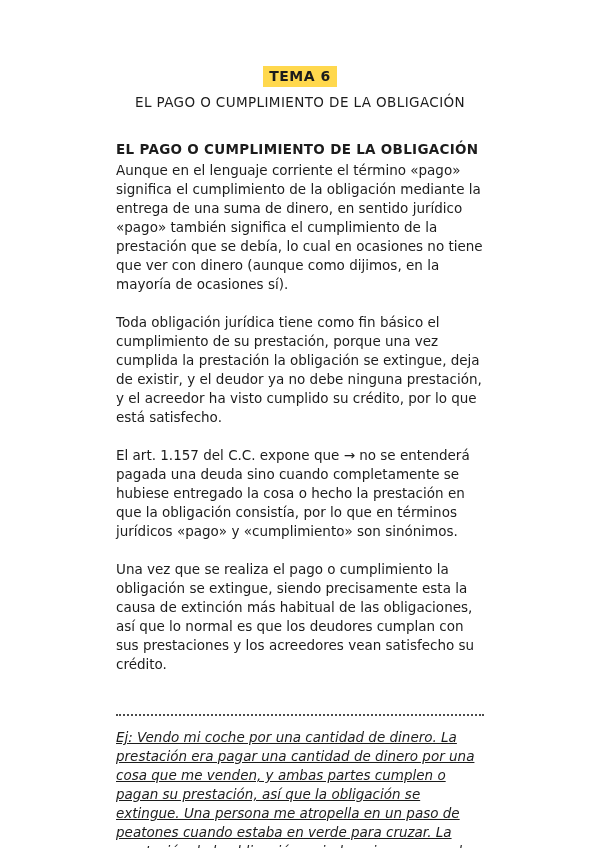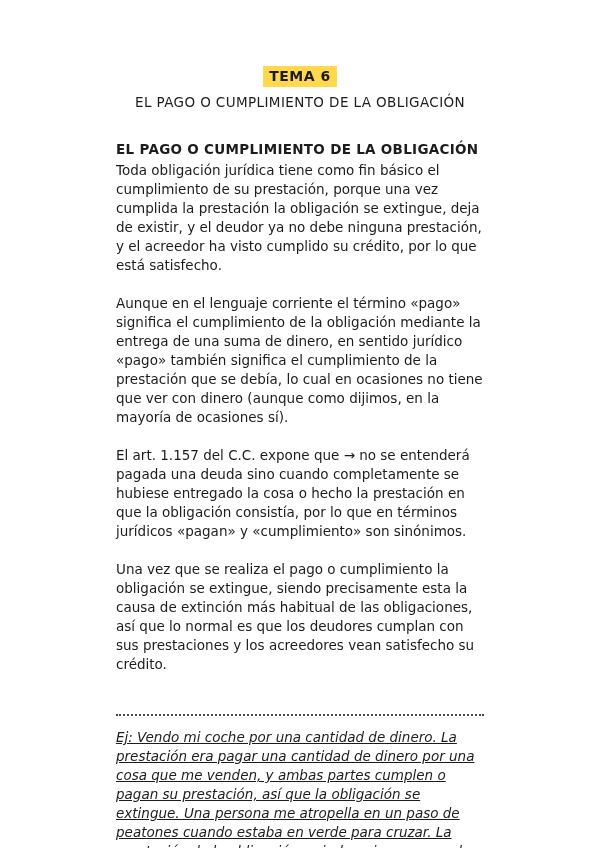--- a/index.html
+++ b/index.html
@@ -75,26 +75,26 @@
 <div class="page">
 
   <div class="title-row">
     <span class="title-highlight">TEMA 6</span>
   </div>
 
   <div class="subtitle">EL PAGO O CUMPLIMIENTO DE LA OBLIGACIÓN</div>
 
   <div class="heading">EL PAGO O CUMPLIMIENTO DE LA OBLIGACIÓN</div>
 
+  <p>Aunque en el lenguaje corriente el término «pago» significa el cumplimiento de la obligación mediante la entrega de una suma de dinero, en sentido jurídico «pago» también significa el cumplimiento de la prestación que se debía, lo cual en ocasiones no tiene que ver con dinero (aunque como dijimos, en la mayoría de ocasiones sí).</p>
+
   <p>Toda obligación jurídica tiene como fin básico el cumplimiento de su prestación, porque una vez cumplida la prestación la obligación se extingue, deja de existir, y el deudor ya no debe ninguna prestación, y el acreedor ha visto cumplido su crédito, por lo que está satisfecho.</p>
 
-  <p>Aunque en el lenguaje corriente el término «pago» significa el cumplimiento de la obligación mediante la entrega de una suma de dinero, en sentido jurídico «pago» también significa el cumplimiento de la prestación que se debía, lo cual en ocasiones no tiene que ver con dinero (aunque como dijimos, en la mayoría de ocasiones sí).</p>
-
   <p>
-    <span>El </span><span class="citation">art. 1.157 del C.C.</span><span> expone que → no se entenderá pagada una deuda sino cuando completamente se hubiese entregado la cosa o hecho la prestación en que la obligación consistía, por lo que en términos jurídicos «pagan» y «cumplimiento» son sinónimos.</span>
+    <span>El </span><span class="citation">art. 1.157 del C.C.</span><span> expone que → no se entenderá pagada una deuda sino cuando completamente se hubiese entregado la cosa o hecho la prestación en que la obligación consistía, por lo que en términos jurídicos «pago» y «cumplimiento» son sinónimos.</span>
   </p>
 
   <p class="tight">Una vez que se realiza el pago o cumplimiento la obligación se extingue, siendo precisamente esta la causa de extinción más habitual de las obligaciones, así que lo normal es que los deudores cumplan con sus prestaciones y los acreedores vean satisfecho su crédito.</p>
 
   <hr class="divider top">
 
   <p class="example">Ej: Vendo mi coche por una cantidad de dinero. La prestación era pagar una cantidad de dinero por una cosa que me venden, y ambas partes cumplen o pagan su prestación, así que la obligación se extingue. Una persona me atropella en un paso de peatones cuando estaba en verde para cruzar. La prestación de la obligación es indemnizarme por el daño que se me ha causado, así que cuando se me pague dinero por las lesiones creadas el deudor (conductor-seguro) habrá cumplido con la prestación que debía al deudor (indemnización a pagar a la víctima) y la obligación jurídica se extingue.</p>
 
 </div>
 

